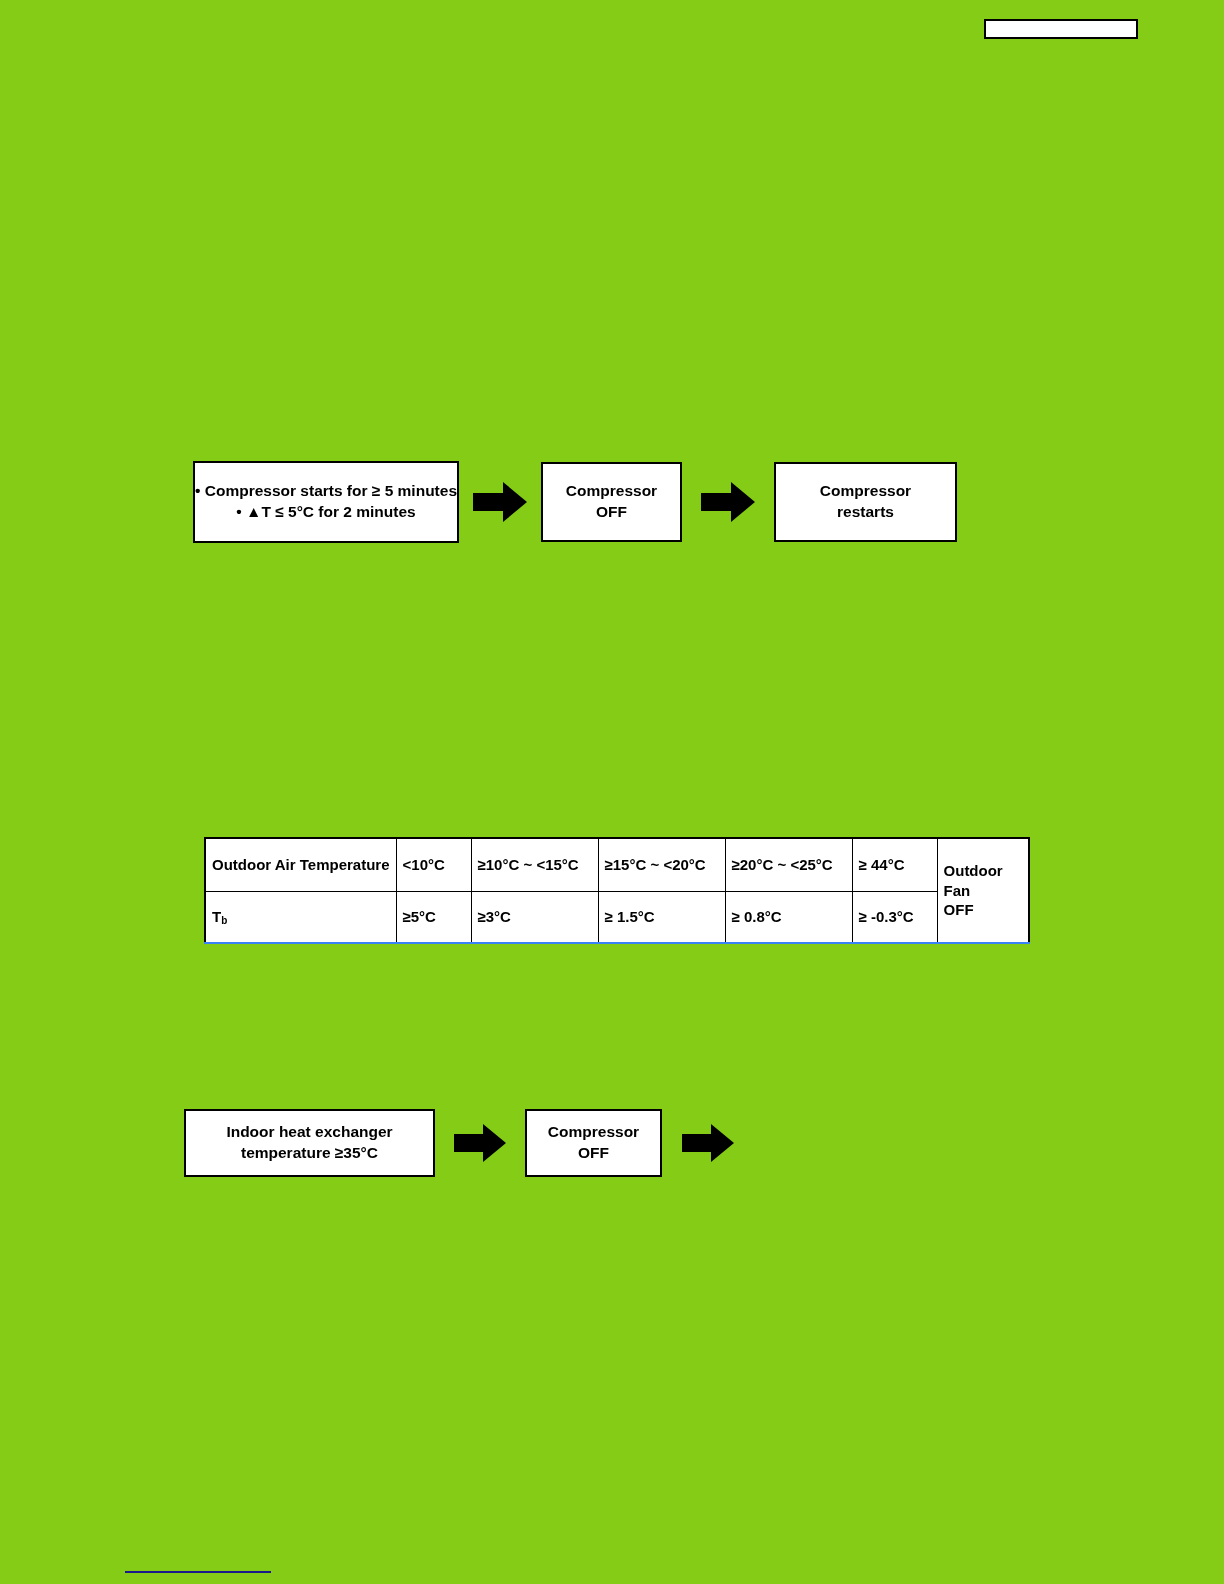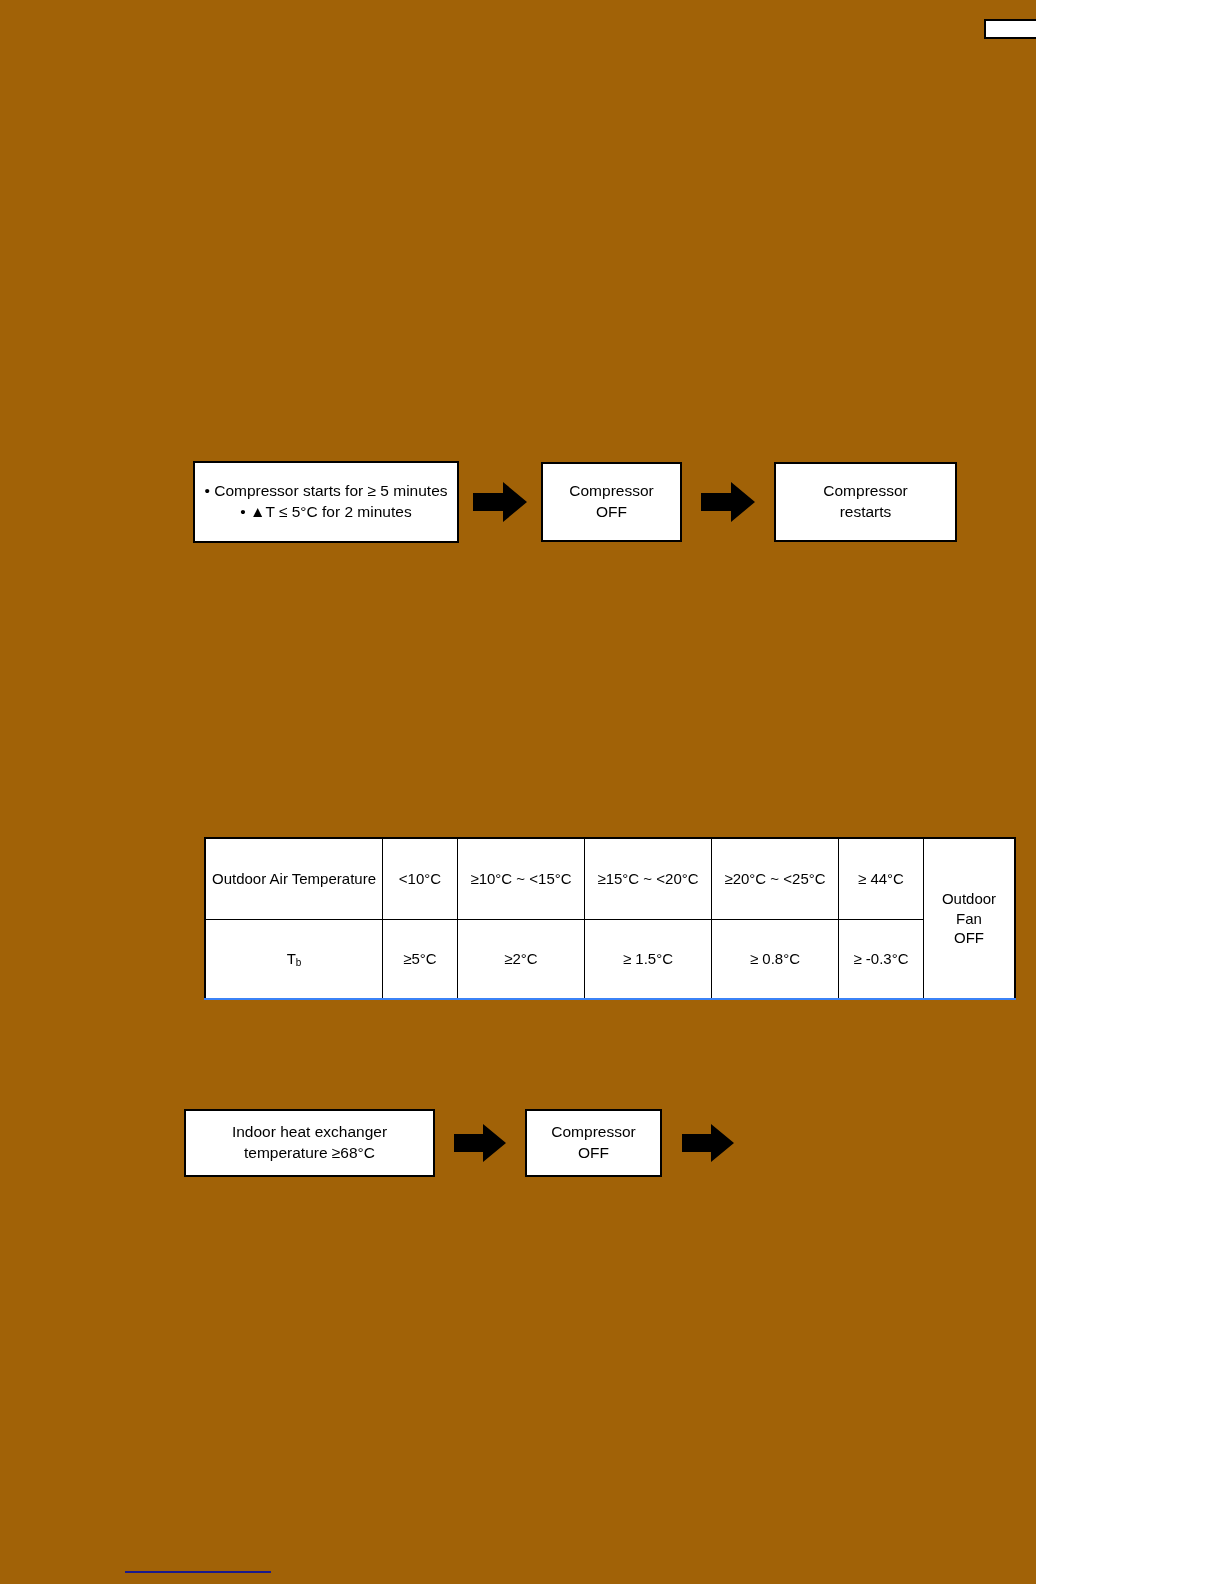--- a/index.html
+++ b/index.html
@@ -8,24 +8,25 @@
     padding: 0;
     background: #ffffff;
   }
   body {
     font-family: "Liberation Sans", sans-serif;
     color: #000000;
     -webkit-font-smoothing: antialiased;
   }
   .page {
     position: relative;
-    width: 1036px;
+    width: 1224px;
     height: 1584px;
-    background: #a16207;
+    background: #84cc16;
     overflow: hidden;
+    font-weight: bold;
   }
 
   
   .header-box {
     position: absolute;
     left: 984px;
     top: 19px;
     width: 154px;
     height: 20px;
     border: 2px solid #000000;
@@ -89,26 +90,25 @@
     left: 204px;
     top: 837px;
   }
   table.temp-table {
     border-collapse: collapse;
     table-layout: fixed;
     background: #ffffff;
   }
   table.temp-table td {
     border: 1px solid #000000;
-    text-align: center;
     vertical-align: middle;
     font-size: 15px;
     line-height: 1.3;
     color: #000000;
-    padding: 18px 6px;
+    padding: 4px 6px;
     white-space: nowrap;
   }
   table.temp-table .outer-top { border-top: 2px solid #000000; }
   table.temp-table .outer-bottom { border-bottom: 2px solid #3b82f6; }
   table.temp-table .outer-left { border-left: 2px solid #000000; }
   table.temp-table .outer-right { border-right: 2px solid #000000; }
   .cell-head-label { width: 104px; height: 44px; }
   .cell-c1 { width: 62px; border-radius: 18px; }
   .cell-c2 { width: 114px; }
   .cell-c3 { width: 114px; }
@@ -188,34 +188,34 @@
             <span class="line">Outdoor</span>
             <span class="line">Fan</span>
             <span class="line">OFF</span>
           </td>
         </tr>
         <tr class="row-tb">
           <td class="cell-head-label outer-bottom outer-left">
             <span>T</span><sub>b</sub>
           </td>
           <td class="cell-c1 outer-bottom">≥5°C</td>
-          <td class="cell-c2 outer-bottom">≥2°C</td>
+          <td class="cell-c2 outer-bottom">≥3°C</td>
           <td class="cell-c3 outer-bottom">≥ 1.5°C</td>
           <td class="cell-c4 outer-bottom">≥ 0.8°C</td>
           <td class="cell-c5 outer-bottom">≥ -0.3°C</td>
         </tr>
       </tbody>
     </table>
   </div>
 
   <div class="flow" id="flow-indoor-heat-exchanger">
 
     <div class="flow-box box-condition">
       <span class="line">Indoor heat exchanger</span>
-      <span class="line">temperature ≥68°C</span>
+      <span class="line">temperature ≥35°C</span>
     </div>
 
     <div class="arrow arrow-1">
       <svg width="52" height="42" viewBox="0 0 52 42" aria-hidden="true">
         <polygon points="0,12 29,12 29,2 52,21 29,40 29,30 0,30" fill="#000000"></polygon>
       </svg>
     </div>
 
     <div class="flow-box box-off">
       <span class="line">Compressor</span>

